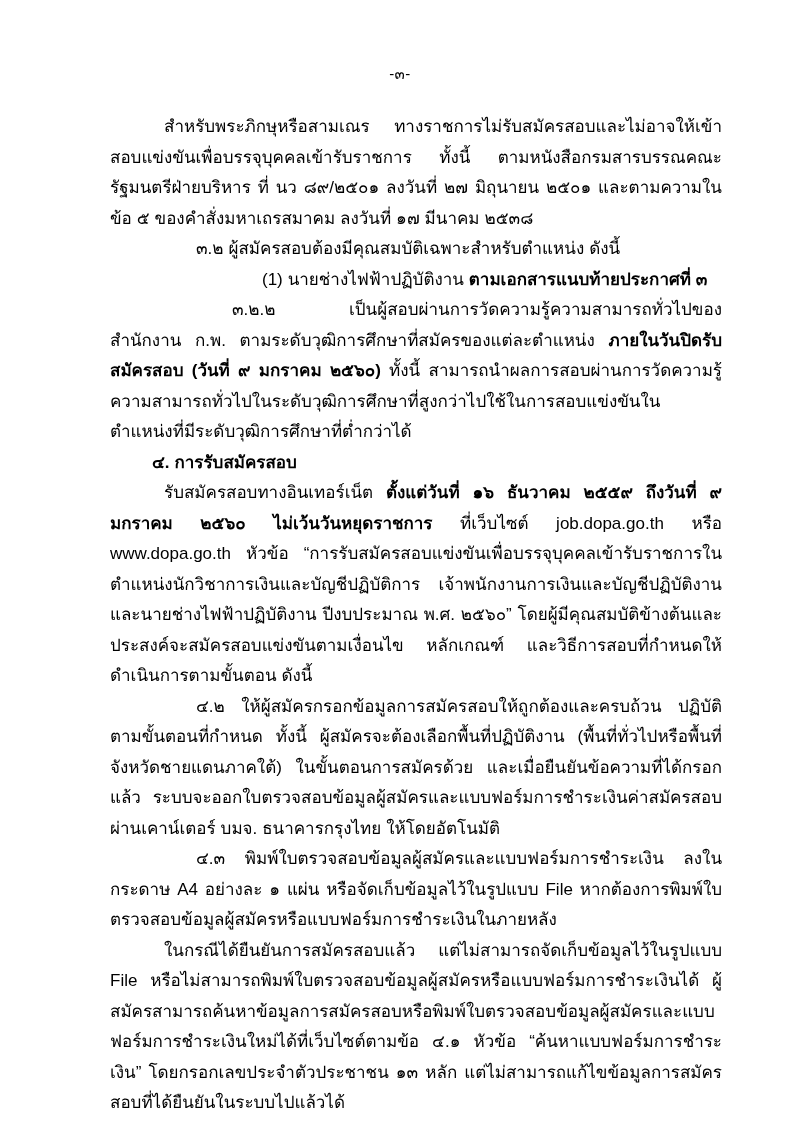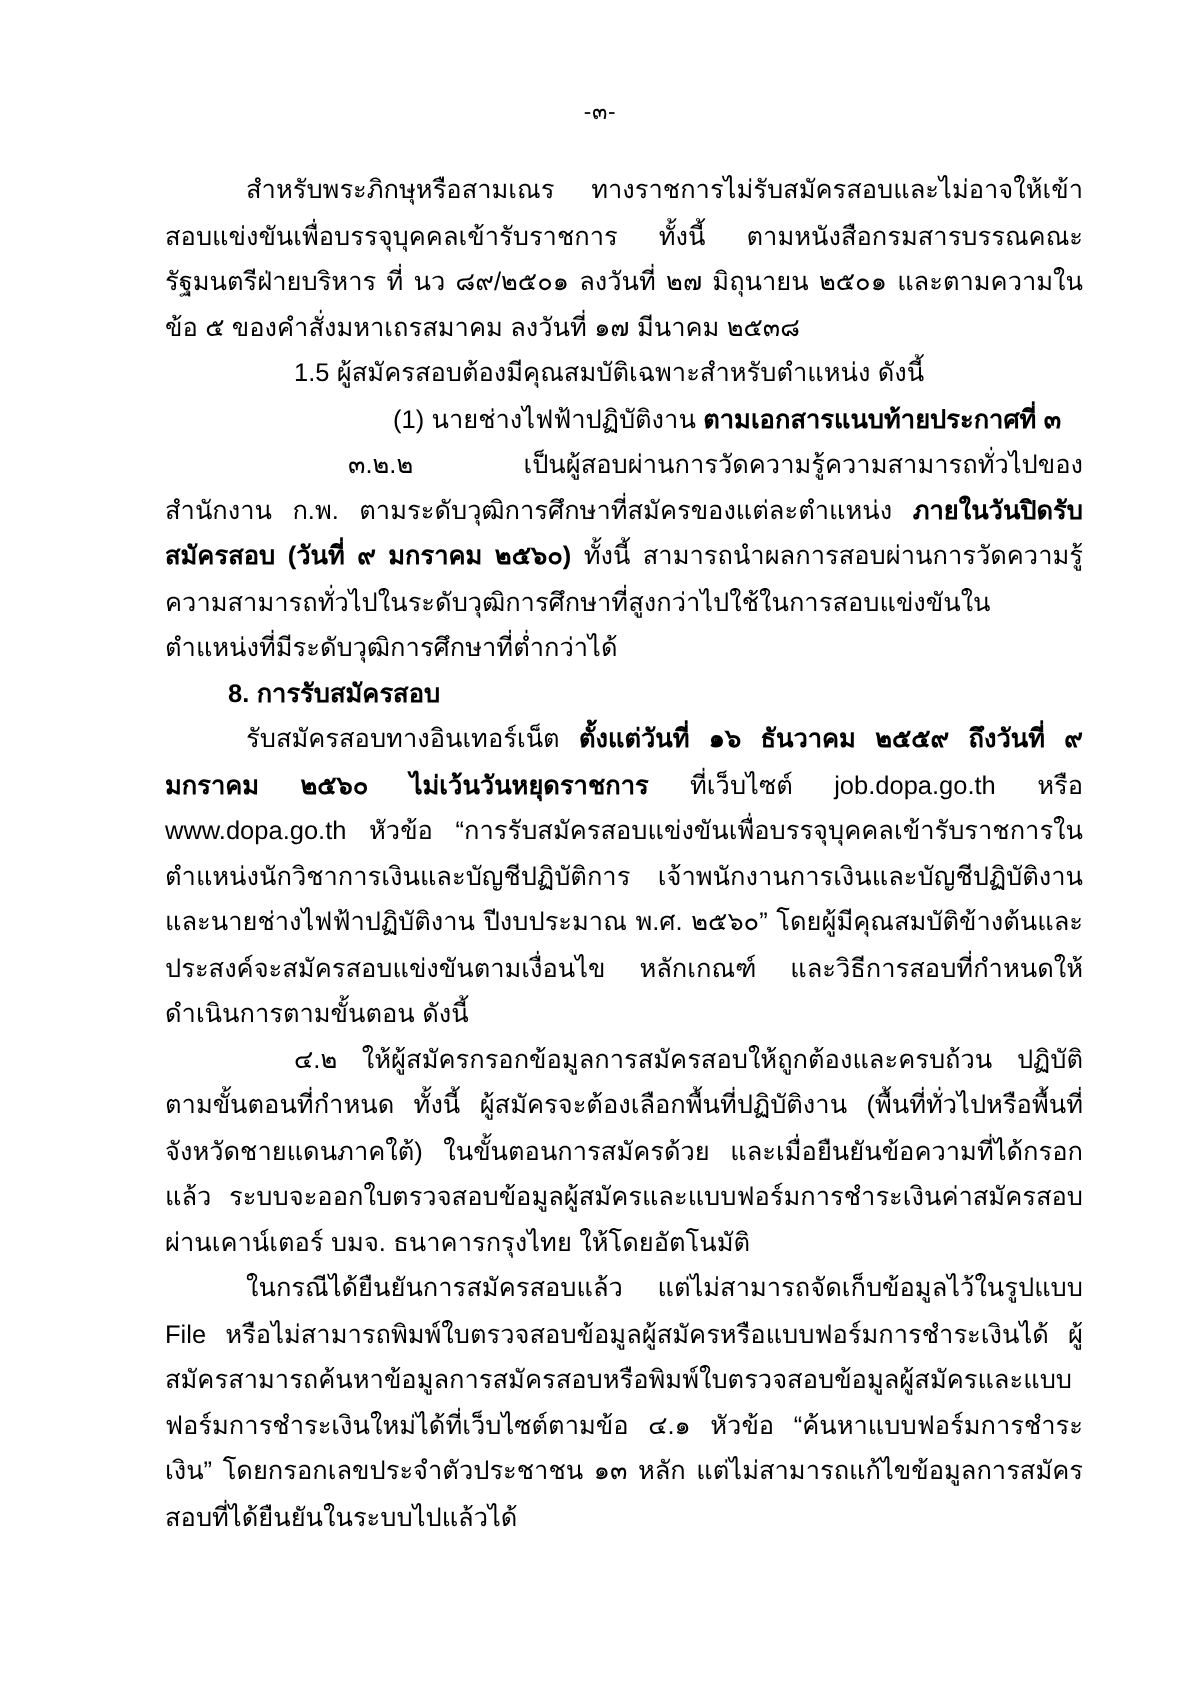--- a/index.html
+++ b/index.html
@@ -48,22 +48,23 @@
 </style>
 </head>
 <body>
 
 <div class="page">
 
   <div class="page-number">-๓-</div>
 
   <div class="body-area" id="body-area">
       <p class="para ind-1"><span>สำหรับพระภิกษุหรือสามเณร ทางราชการไม่รับสมัครสอบและไม่อาจให้เข้าสอบแข่งขันเพื่อบรรจุบุคคลเข้ารับราชการ ทั้งนี้ ตามหนังสือกรมสารบรรณคณะรัฐมนตรีฝ่ายบริหาร ที่ นว ๘๙/๒๕๐๑ ลงวันที่ ๒๗ มิถุนายน ๒๕๐๑ และตามความในข้อ ๕ ของคำสั่งมหาเถรสมาคม ลงวันที่ ๑๗ มีนาคม ๒๕๓๘</span></p>
-      <p class="para ind-2"><span>1.5 ผู้สมัครสอบต้องมีคุณสมบัติเฉพาะสำหรับตำแหน่ง ดังนี้</span></p>
+      <p class="para ind-2"><span>๓.๒ ผู้สมัครสอบต้องมีคุณสมบัติเฉพาะสำหรับตำแหน่ง ดังนี้</span></p>
       <p class="para ind-4"><span>(1) นายช่างไฟฟ้าปฏิบัติงาน </span><b>ตามเอกสารแนบท้ายประกาศที่ ๓</b></p>
       <p class="para ind-3"><span>๓.๒.๒ เป็นผู้สอบผ่านการวัดความรู้ความสามารถทั่วไปของสำนักงาน ก.พ. ตามระดับวุฒิการศึกษาที่สมัครของแต่ละตำแหน่ง </span><b>ภายในวันปิดรับสมัครสอบ (วันที่ ๙ มกราคม ๒๕๖๐)</b><span> ทั้งนี้ สามารถนำผลการสอบผ่านการวัดความรู้ความสามารถทั่วไปในระดับวุฒิการศึกษาที่สูงกว่าไปใช้ในการสอบแข่งขันในตำแหน่งที่มีระดับวุฒิการศึกษาที่ต่ำกว่าได้</span></p>
-      <p class="para ind-head"><b>8. การรับสมัครสอบ</b></p>
+      <p class="para ind-head"><b>๔. การรับสมัครสอบ</b></p>
       <p class="para ind-1"><span>รับสมัครสอบทางอินเทอร์เน็ต </span><b>ตั้งแต่วันที่ ๑๖ ธันวาคม ๒๕๕๙ ถึงวันที่ ๙ มกราคม ๒๕๖๐ ไม่เว้นวันหยุดราชการ</b><span> ที่เว็บไซต์ job.dopa.go.th หรือ www.dopa.go.th หัวข้อ “การรับสมัครสอบแข่งขันเพื่อบรรจุบุคคลเข้ารับราชการในตำแหน่งนักวิชาการเงินและบัญชีปฏิบัติการ เจ้าพนักงานการเงินและบัญชีปฏิบัติงาน และนายช่างไฟฟ้าปฏิบัติงาน ปีงบประมาณ พ.ศ. ๒๕๖๐” โดยผู้มีคุณสมบัติข้างต้นและประสงค์จะสมัครสอบแข่งขันตามเงื่อนไข หลักเกณฑ์ และวิธีการสอบที่กำหนดให้ดำเนินการตามขั้นตอน ดังนี้</span></p>
       <p class="para ind-2"><span>๔.๒ ให้ผู้สมัครกรอกข้อมูลการสมัครสอบให้ถูกต้องและครบถ้วน ปฏิบัติตามขั้นตอนที่กำหนด ทั้งนี้ ผู้สมัครจะต้องเลือกพื้นที่ปฏิบัติงาน (พื้นที่ทั่วไปหรือพื้นที่จังหวัดชายแดนภาคใต้) ในขั้นตอนการสมัครด้วย และเมื่อยืนยันข้อความที่ได้กรอกแล้ว ระบบจะออกใบตรวจสอบข้อมูลผู้สมัครและแบบฟอร์มการชำระเงินค่าสมัครสอบผ่านเคาน์เตอร์ บมจ. ธนาคารกรุงไทย ให้โดยอัตโนมัติ</span></p>
+      <p class="para ind-2"><span>๔.๓ พิมพ์ใบตรวจสอบข้อมูลผู้สมัครและแบบฟอร์มการชำระเงิน ลงในกระดาษ A4 อย่างละ ๑ แผ่น หรือจัดเก็บข้อมูลไว้ในรูปแบบ File หากต้องการพิมพ์ใบตรวจสอบข้อมูลผู้สมัครหรือแบบฟอร์มการชำระเงินในภายหลัง</span></p>
       <p class="para ind-1"><span>ในกรณีได้ยืนยันการสมัครสอบแล้ว แต่ไม่สามารถจัดเก็บข้อมูลไว้ในรูปแบบ File หรือไม่สามารถพิมพ์ใบตรวจสอบข้อมูลผู้สมัครหรือแบบฟอร์มการชำระเงินได้ ผู้สมัครสามารถค้นหาข้อมูลการสมัครสอบหรือพิมพ์ใบตรวจสอบข้อมูลผู้สมัครและแบบฟอร์มการชำระเงินใหม่ได้ที่เว็บไซต์ตามข้อ ๔.๑ หัวข้อ “ค้นหาแบบฟอร์มการชำระเงิน” โดยกรอกเลขประจำตัวประชาชน ๑๓ หลัก แต่ไม่สามารถแก้ไขข้อมูลการสมัครสอบที่ได้ยืนยันในระบบไปแล้วได้</span></p>
     </div>
 
 </div>
 
 </body></html>

